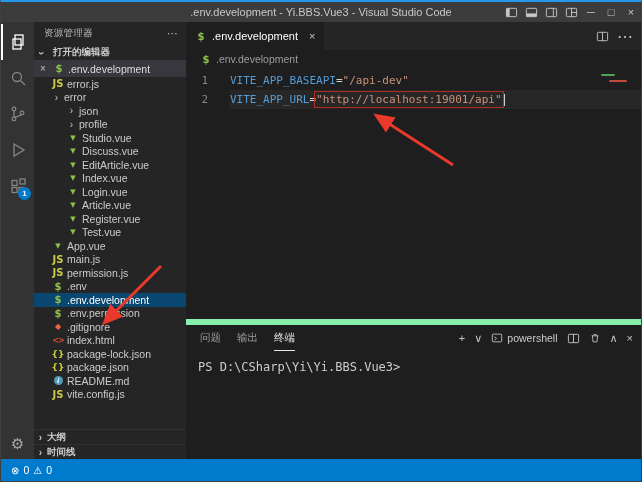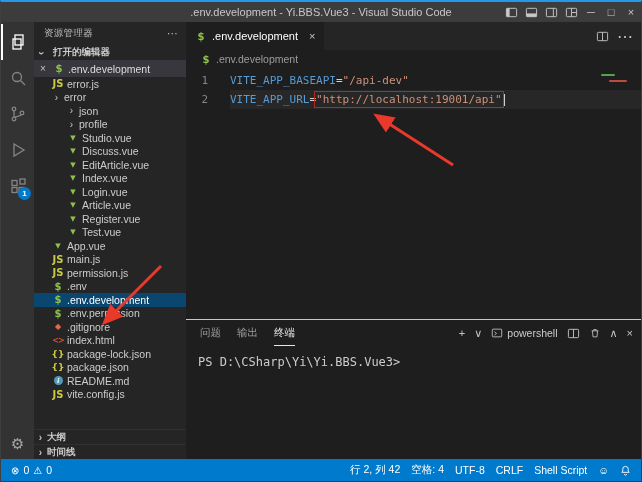--- a/index.html
+++ b/index.html
@@ -90,21 +90,21 @@
   .tok-op  { color:#d4d4d4; }
   .tok-str { color:#ce9178; }
   .annot-box { outline:1.5px solid #b32b20; outline-offset:1.5px; }
   .cursor { display:inline-block; width:1px; height:12px; background:#d0d0d0;
     vertical-align:middle; margin-left:2px; }
   .mm-bar { position:absolute; height:2px; border-radius:1px; }
   .mm1 { top:6px; right:26px; width:14px; background:#55a055; }
   .mm2 { top:12px; right:14px; width:18px; background:#c04b3c; }
 
   
-  .panel { height:140px; flex:0 0 140px; border-top:1px solid #86efac; display:flex;
+  .panel { height:140px; flex:0 0 140px; border-top:6px solid #86efac; display:flex;
     flex-direction:column; background:#1e1e1e; }
   .panel-head { height:26px; flex:0 0 26px; display:flex; align-items:center;
     padding:0 8px 0 14px; }
   .p-tab { margin-right:16px; height:100%; display:flex; align-items:center;
     font-size:10.5px; color:#9d9d9d; }
   .p-tab.active { color:#e7e7e7; box-shadow:inset 0 -1px 0 #e7e7e7;text-align:right; }
   .p-actions { margin-left:auto; display:flex; align-items:center; gap:9px; color:#c5c5c5; }
   .pa { font-size:11px; }
   .ps-chip { display:flex; align-items:center; gap:4px; font-size:10.5px; color:#cccccc; }
   .p-actions svg { stroke:#c5c5c5; fill:none; stroke-width:1; }
@@ -396,31 +396,20 @@
     </div>
   </div>
 
   <div class="statusbar">
     <div class="sb-left">
       <span class="sb-ico">⊗</span>
       <span>0</span>
       <span class="sb-ico">⚠</span>
       <span>0</span>
     </div>
-    <div class="sb-right">
-      <span>行 2, 列 42</span>
-      <span>空格: 4</span>
-      <span>UTF-8</span>
-      <span>CRLF</span>
-      <span>Shell Script</span>
-      <span>☺</span>
-      <svg width="11" height="11" viewBox="0 0 12 12">
-          <path d="M6 1.5 a3 3 0 0 1 3 3 v2.2 l1 1.3 h-8 l1 -1.3 v-2.2 a3 3 0 0 1 3 -3 z M4.8 9.8 a1.2 1.2 0 0 0 2.4 0"></path>
-        </svg>
-    </div>
   </div>
 
   <svg class="annot-layer" width="642" height="482" viewBox="0 0 642 482">
     <defs>
       <marker id="ah" markerWidth="8" markerHeight="8" refX="5.5" refY="3" orient="auto">
         <polygon points="0 0, 7 3, 0 6" fill="#e8392a"></polygon>
       </marker>
     </defs>
     <line x1="452" y1="163" x2="376" y2="114" stroke="#e8392a" stroke-width="3" marker-end="url(#ah)"></line>
     <line x1="160" y1="264" x2="104" y2="320" stroke="#e8392a" stroke-width="3" marker-end="url(#ah)"></line>

